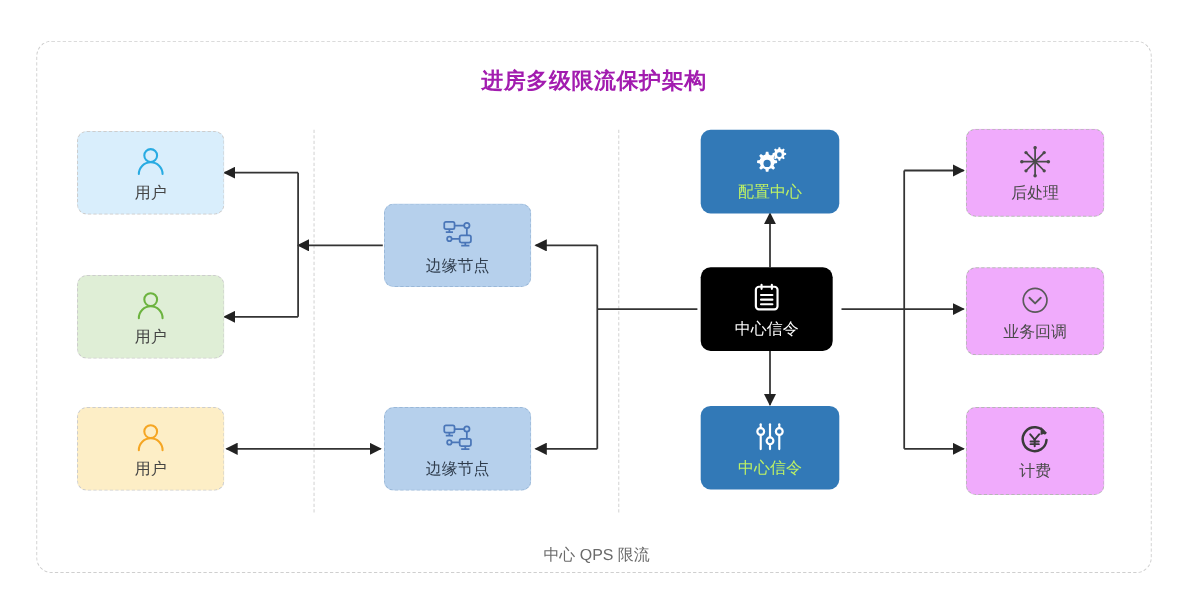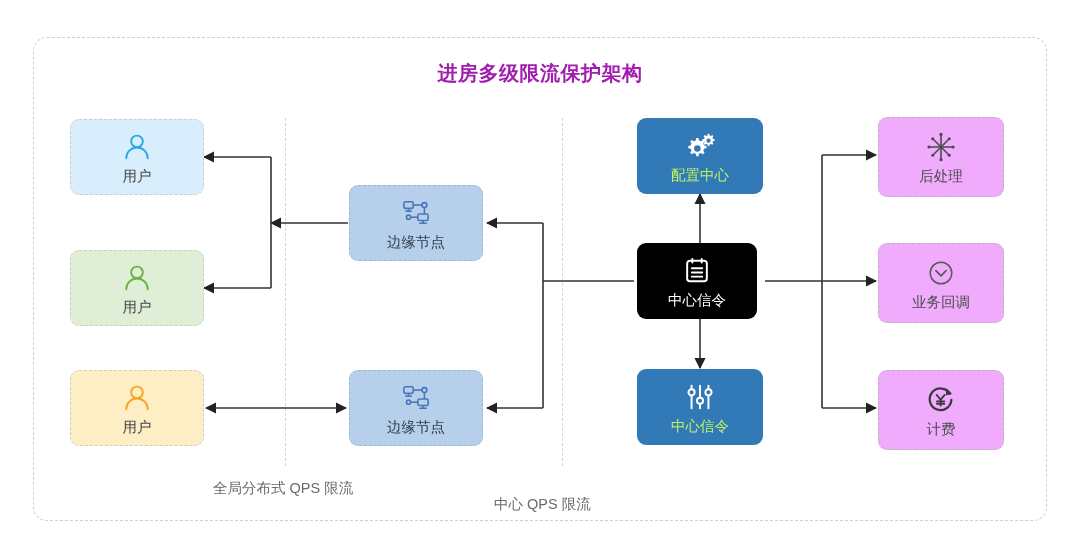--- a/index.html
+++ b/index.html
@@ -125,21 +125,20 @@
 
 <div id="canvas">
 
   <div class="outer-frame"></div>
 
   <div class="diagram-title">进房多级限流保护架构</div>
 
   <div class="divider" style="left:285px; top:118px; height:348px;"></div>
   <div class="divider" style="left:562px; top:118px; height:348px;"></div>
 
-  <div class="zone-label" style="left:213px; top:479px;">全局分布式 QPS 限流</div>
   <div class="zone-label" style="left:494px; top:479px;margin-top:16px;">中心 QPS 限流</div>
 
   <svg class="wires" viewBox="0 0 1080 559">
     <defs>
       <marker id="arrow" viewBox="0 0 10 10" refX="9" refY="5" markerWidth="7" markerHeight="7" orient="auto-start-reverse">
         <path d="M 0 0 L 10 5 L 0 10 z" fill="#222222"></path>
       </marker>
       <marker id="arrow-start" viewBox="0 0 10 10" refX="9" refY="5" markerWidth="7" markerHeight="7" orient="auto-start-reverse">
         <path d="M 0 0 L 10 5 L 0 10 z" fill="#222222"></path>
       </marker>

